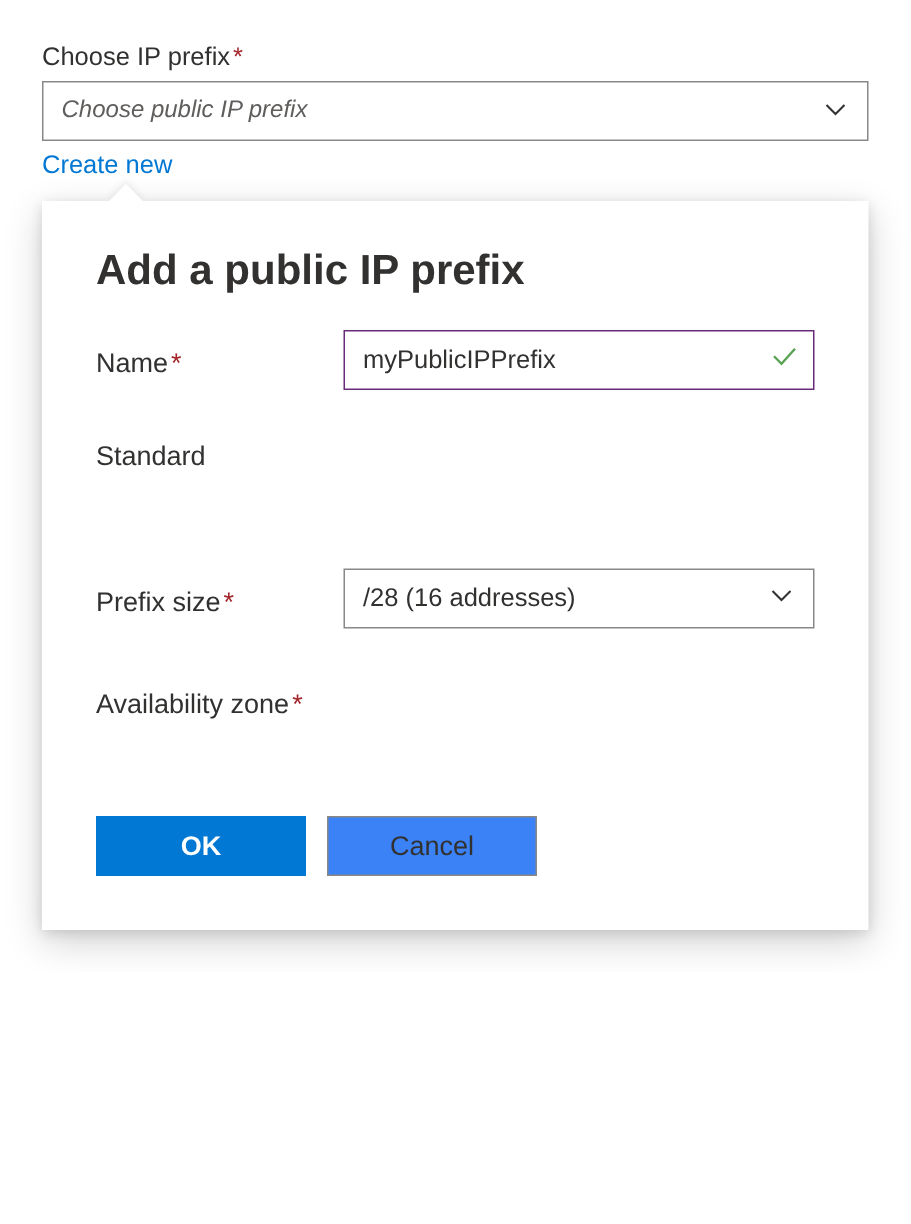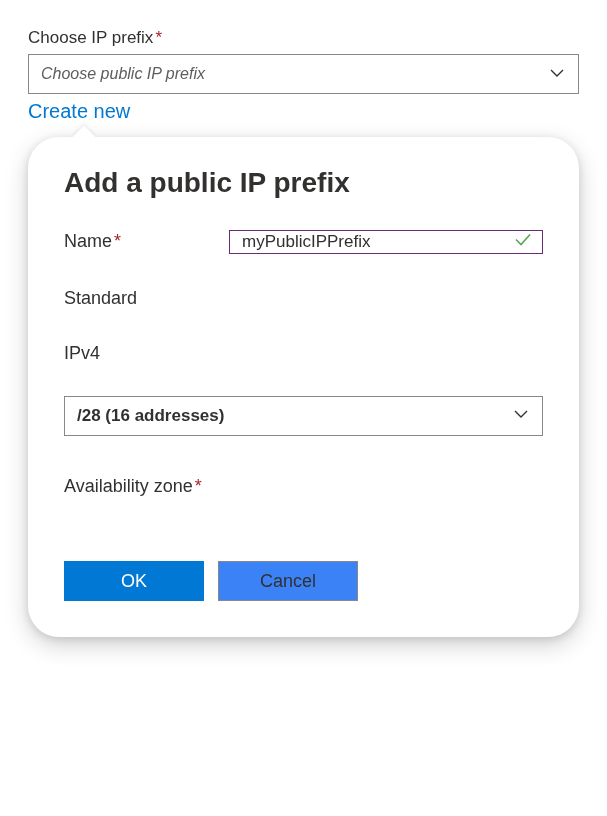--- a/index.html
+++ b/index.html
@@ -39,21 +39,21 @@
       flex: 1;
       font-size: 16px;
       color: #605e5c;
       font-style: italic;
     }
     .chevron-down {
       flex-shrink: 0;
     }
     .link {
       color: #0078d4;
-      font-size: 20px;
+      font-size: 17px;
       text-decoration: none;
       display: inline-block;
       margin-top: 6px;
       cursor: pointer;
     }
     .popover-wrapper {
       position: relative;
       margin-top: 14px;
     }
     .popover-arrow {
@@ -66,31 +66,30 @@
       transform: rotate(45deg);
       box-shadow: -2px -2px 4px rgba(0,0,0,0.06);
       z-index: 2;
     }
     .popover {
       position: relative;
       background: #ffffff;
       box-shadow: 0 8px 24px rgba(0,0,0,0.18), 0 2px 8px rgba(0,0,0,0.12);
       padding: 30px 36px 36px 36px;
       z-index: 1;
-      border-radius: 31px;
     }
     .popover-title {
       font-size: 28px;
       font-weight: 600;
       color: #323130;
       margin-bottom: 24px;
     }
     .form-row {
       display: flex;
-      align-items: flex-end;
+      align-items: center;
       margin-bottom: 32px;
     }
     .form-row:last-of-type {
       margin-bottom: 0;
     }
     .form-label-col {
       width: 165px;
       flex-shrink: 0;
       padding-top: 6px;
       font-size: 18px;
@@ -101,21 +100,21 @@
       flex: 1;
       font-size: 18px;
       color: #323130;
     }
     .text-input-wrapper {
       position: relative;
       width: 100%;
     }
     .text-input {
       width: 100%;
-      height: 24px;
+      height: 40px;
       border: 1px solid #692b77;
       padding: 0 40px 0 12px;
       font-size: 17px;
       font-family: inherit;
       color: #323130;
       outline: none;
     }
     .input-check {
       position: absolute;
       right: 10px;
@@ -128,21 +127,20 @@
     .select-input {
       position: relative;
       width: 100%;
       height: 40px;
       border: 1px solid #8a8886;
       background: #ffffff;
       display: flex;
       align-items: center;
       padding: 0 12px;
       cursor: pointer;
-      font-weight: bold;
     }
     .select-input.highlighted {
       border-color: #692b77;
     }
     .select-text {
       flex: 1;
       font-size: 17px;
       color: #323130;
     }
     .button-row {
@@ -160,21 +158,21 @@
       color: #323130;
       cursor: pointer;
       display: flex;
       align-items: center;
       justify-content: center;
     }
     .btn-primary {
       background: #0078d4;
       border-color: #0078d4;
       color: #ffffff;
-      font-weight: 400;
+      font-weight: 700;
     }
   </style>
 </head>
 <body>
 
 
 
 <div class="field-label">
   <span>Choose IP prefix</span><span class="required">*</span>
 </div>
@@ -209,24 +207,26 @@
           </span>
         </div>
       </div>
     </div>
 
     <div class="form-row">
       <div class="form-value-col static-value">Standard</div>
     </div>
 
     <div class="form-row">
-      <div class="form-value-col static-value">IPv4</div>
-    </div>
-
-    <div class="form-row">
+    </div>
+
+    <div class="form-row">
+      <div class="form-label-col">
+        <span>Prefix size</span><span class="required">*</span>
+      </div>
       <div class="form-value-col">
         <div class="select-input">
           <span class="select-text">/28 (16 addresses)</span>
           <span>
             <svg width="18" height="18" viewBox="0 0 18 18">
                 <path d="M3 6 L9 12 L15 6" stroke="#323130" stroke-width="1.4" fill="none"></path>
               </svg>
           </span>
         </div>
       </div>

